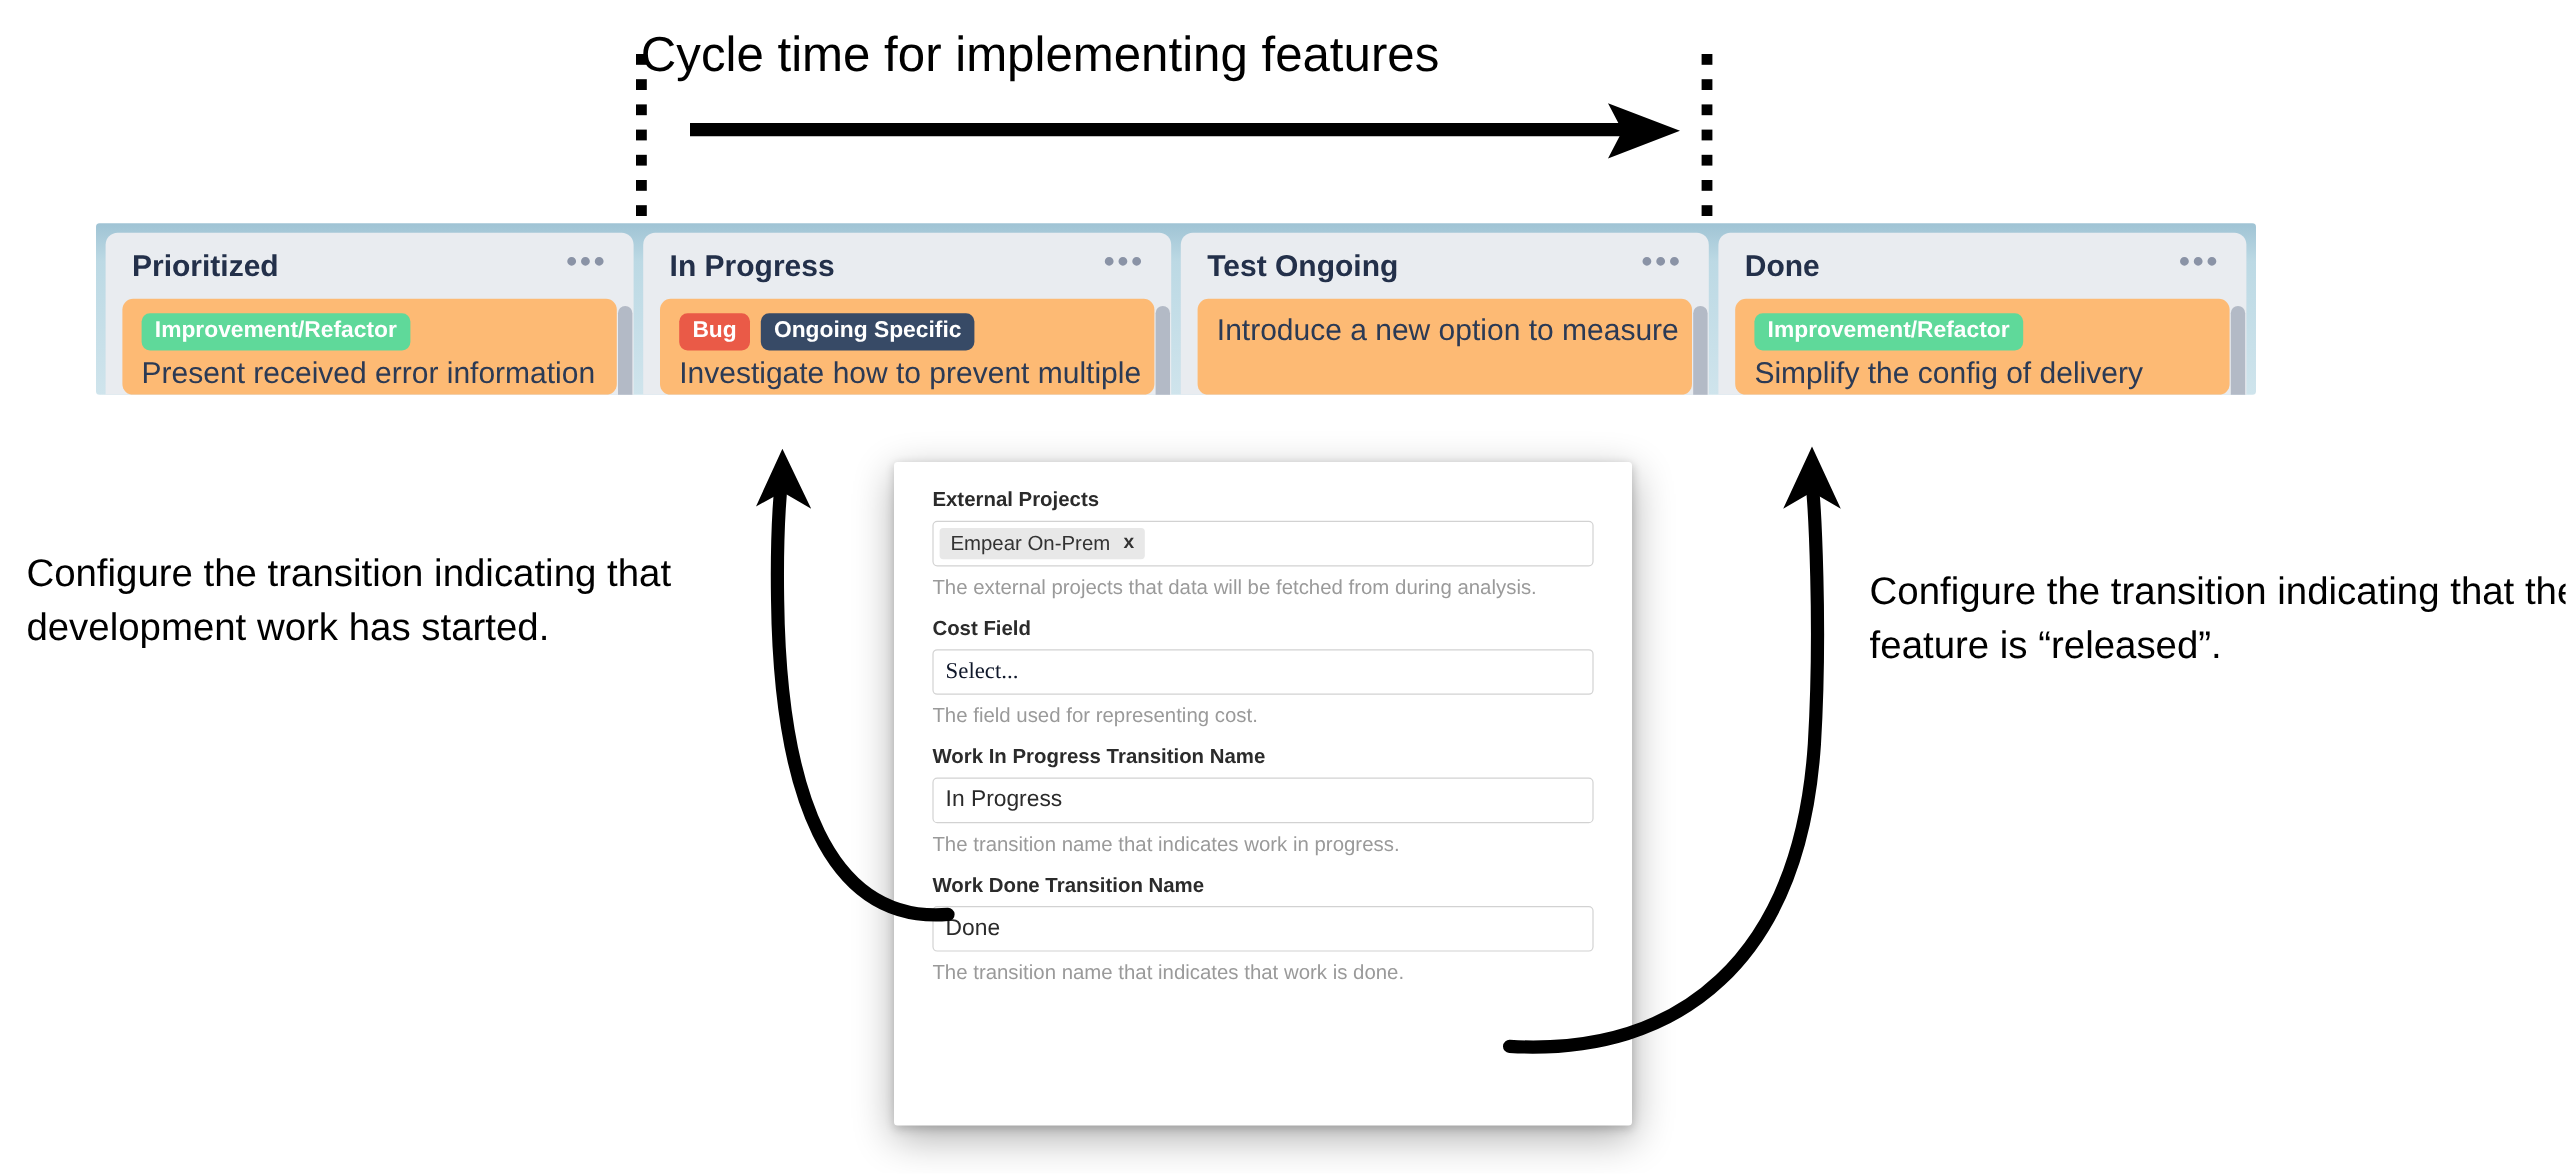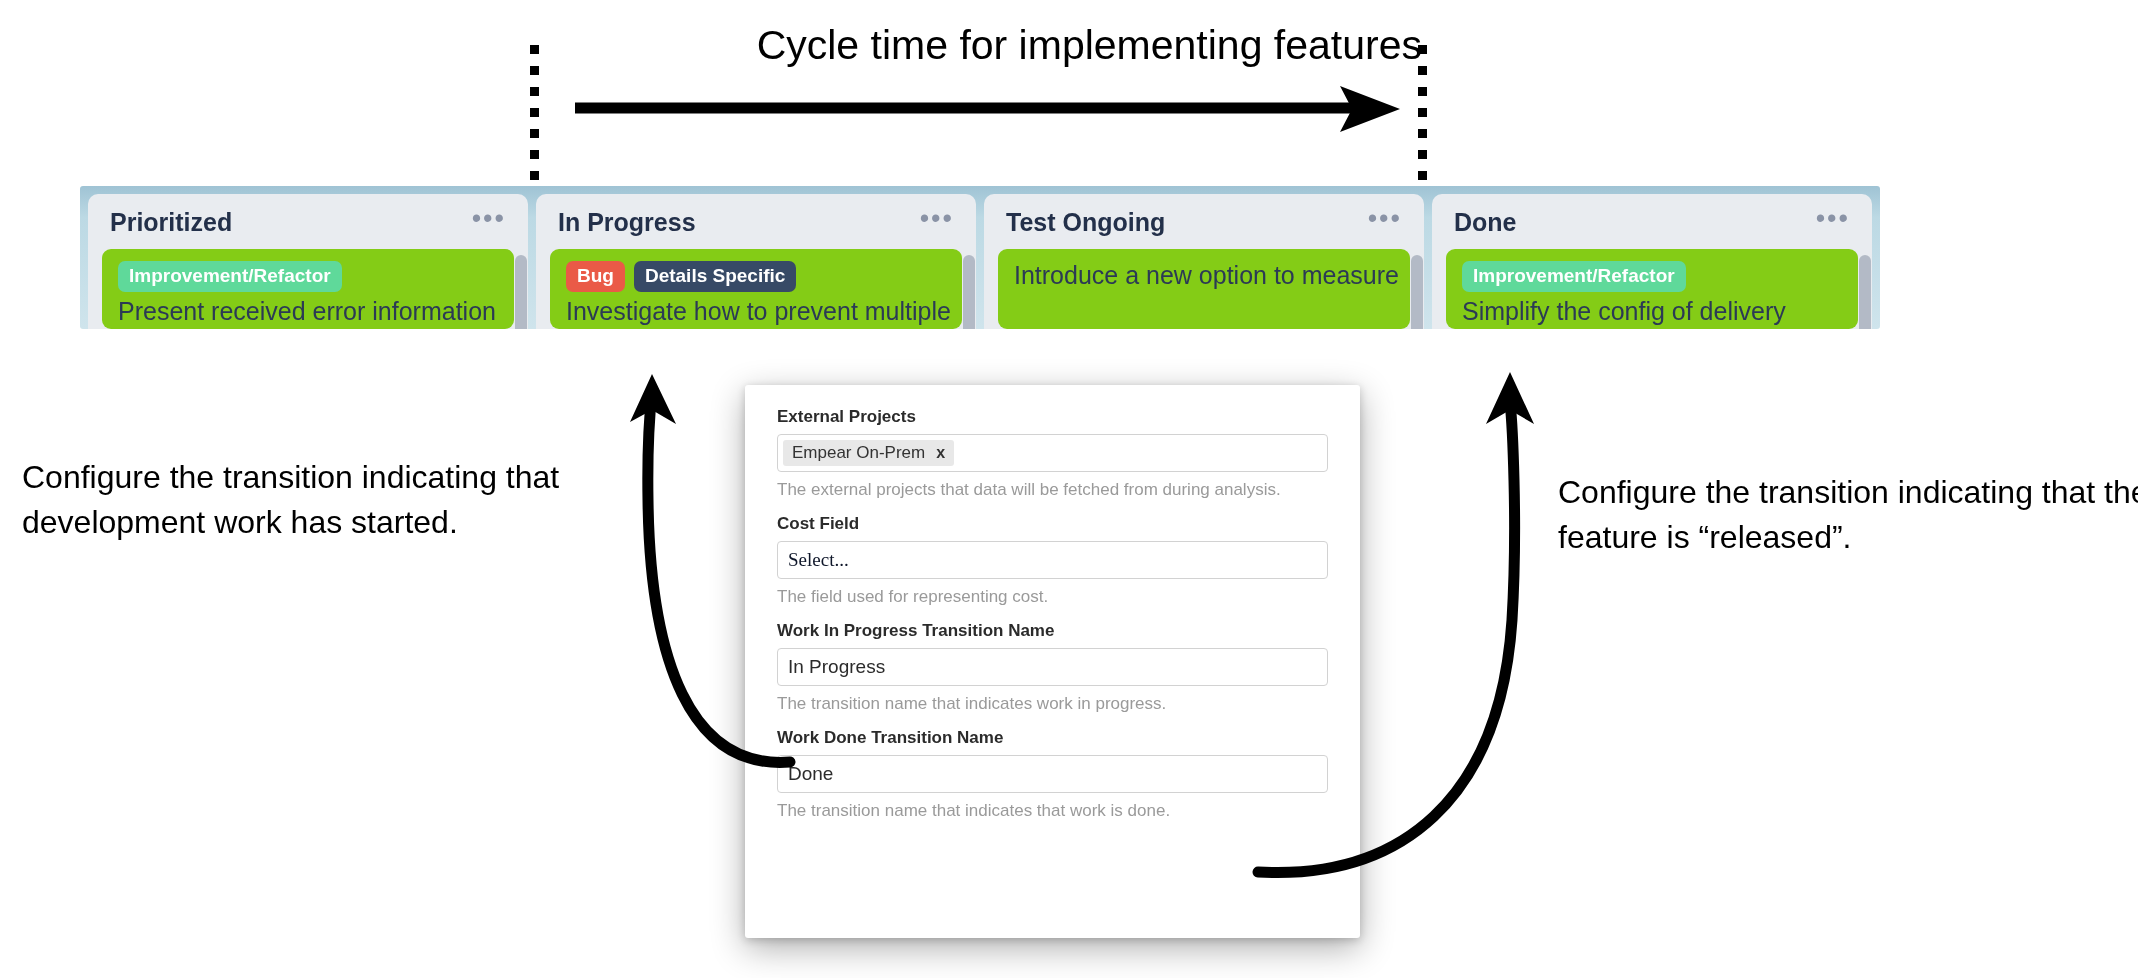--- a/index.html
+++ b/index.html
@@ -4,21 +4,21 @@
 <style>
   html,body{margin:0;padding:0;background:#ffffff;}
   body{width:2138px;height:978px;position:relative;overflow:hidden;
        font-family:"Liberation Sans",sans-serif;}
 
   #stage{position:absolute;left:0;top:0;width:2138px;height:978px;}
 
   
   .cycle-label{
     position:absolute;left:534px;top:22px;width:888px;
-    text-align:right;font-size:41px;color:#000;
+    text-align:left;font-size:41px;color:#000;
     font-family:"Liberation Sans",sans-serif;letter-spacing:0px;
     white-space:nowrap;
   }
 
   .dotline{position:absolute;width:9px;top:45px;height:200px;}
   .dotline i{display:block;width:9px;height:9px;background:#000;margin-bottom:12px;}
   #dot-left{left:530px;}
   #dot-right{left:1418px;}
 
   
@@ -36,21 +36,21 @@
   .col-head{
     display:flex;align-items:center;justify-content:space-between;
     padding:14px 22px 12px 22px;
   }
   .col-title{font-size:25px;font-weight:bold;color:#23304a;
              font-family:"Liberation Sans",sans-serif;}
   .col-menu{font-size:27px;color:#8a93a6;letter-spacing:2px;line-height:10px;
             padding-bottom:10px;cursor:pointer;}
   .card-wrap{position:relative;flex:1;padding:0 14px 0 14px;display:flex;}
   .card{
-    background:#84cc16;border-radius:9px;flex:1;min-width:0;
+    background:#fdba74;border-radius:9px;flex:1;min-width:0;
     padding:12px 16px 0 16px;box-sizing:border-box;overflow:hidden;
   }
   .tags{display:flex;gap:9px;margin-bottom:5px;}
   .tag{
     display:inline-block;border-radius:7px;color:#fff;font-weight:bold;
     font-size:19px;padding:4px 11px 5px 11px;white-space:nowrap;
     font-family:"Liberation Sans",sans-serif;
   }
   .card-title{
     font-size:25px;color:#2b3a55;white-space:nowrap;
@@ -159,21 +159,21 @@
 
     <div class="col">
       <div class="col-head">
         <span class="col-title">In Progress</span>
         <span class="col-menu">•••</span>
       </div>
       <div class="card-wrap">
         <div class="card">
           <div class="tags">
             <span class="tag" style="background:#ea5a47">Bug</span>
-            <span class="tag" style="background:#374a66">Details Specific</span>
+            <span class="tag" style="background:#374a66">Ongoing Specific</span>
           </div>
           <div class="card-title">Investigate how to prevent multiple</div>
         </div>
         <div class="scroll-thumb"></div>
       </div>
     </div>
 
     <div class="col">
       <div class="col-head">
         <span class="col-title">Test Ongoing</span>

